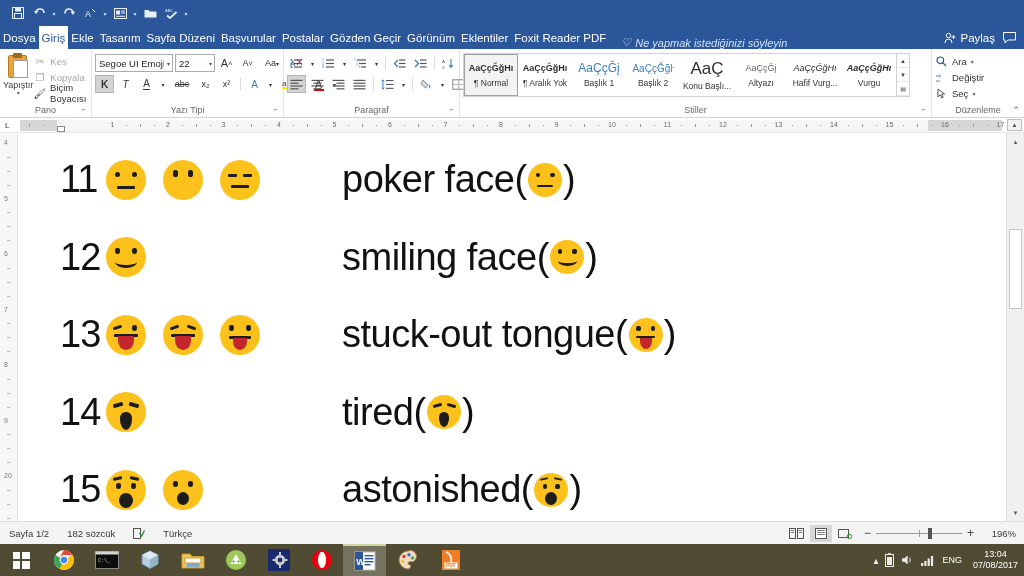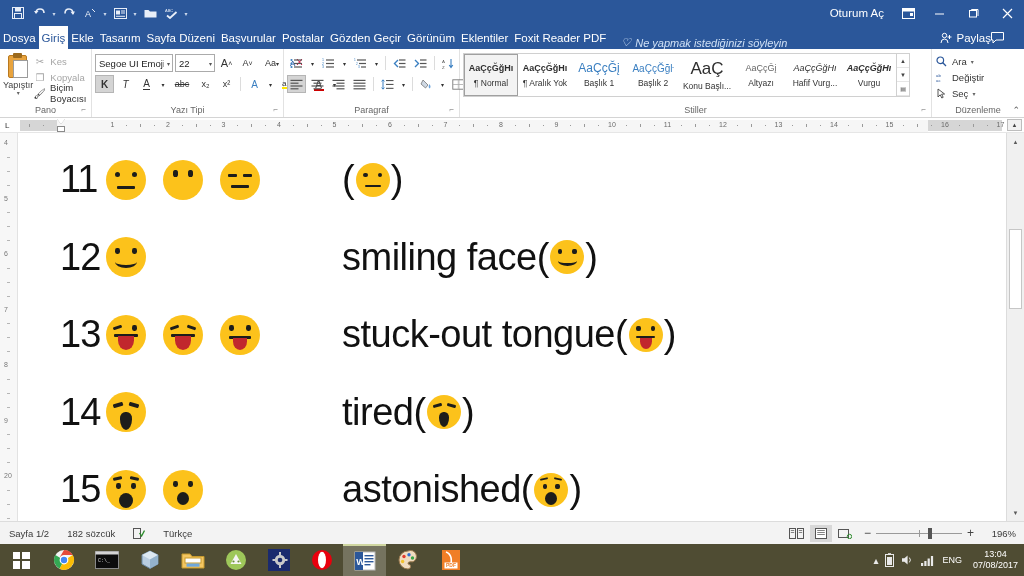--- a/index.html
+++ b/index.html
@@ -38,21 +38,21 @@
     position: absolute; left: 0; top: 26px; width: 1024px; height: 23px;
     background: #2b579a; display: flex; align-items: flex-end;
   }
   .tab {
     font-size: 11.5px; color: #ffffff; padding: 0 3px; height: 23px;
     display: flex; align-items: center; white-space: nowrap;
   }
   .tab.active { background: #ffffff; color: #2b579a; }
   .tellme { display: flex; align-items: center; gap: 4px; font-size: 11px; color: #cfe0f5; padding-left: 12px; font-style: italic; }
   .bulb { font-size: 11px; color: #cfe0f5; }
-  .tabs-right { margin-left: auto; display: flex; padding-right: 20px; height: 23px; }
+  .tabs-right { margin-left: auto; display: flex; gap: 8px; padding-right: 8px; height: 23px; }
   .share { font-size: 11.5px; color: #fff; display: flex; align-items: center; gap: 4px; }
 
   
   .ribbon {
     position: absolute; left: 0; top: 49px; width: 1024px; height: 69px;
     background: #ffffff; border-bottom: 1px solid #d4d4d4;
     display: flex; align-items: stretch;
   }
   .group { position: relative; display: flex; flex-direction: column; padding: 2px 3px 0 3px; border-right: 1px solid #e2e2e2; }
   .group-body { flex: 1; display: flex; align-items: flex-start; }
@@ -245,46 +245,20 @@
       <div class="qat-btn">
         <svg width="13" height="12" viewBox="0 0 13 12">
             <text x="0" y="4.5" font-size="4" fill="#e8eef8" font-family="Liberation Sans">ABC</text>
             <path d="M2 8.5 L5 11 L11.5 5" stroke="#e8eef8" stroke-width="1.8" fill="none"></path>
           </svg>
       </div>
       <div class="qat-caret">▾</div>
     </div>
 
 
-    <div class="tb-right">
-      <div class="signin">Oturum Aç</div>
-      <div class="ribbon-display">
-        <svg width="13" height="11" viewBox="0 0 13 11">
-            <rect x="0.5" y="0.5" width="12" height="10" fill="none" stroke="#fff"></rect>
-            <rect x="0.5" y="0.5" width="12" height="3" fill="#fff"></rect>
-            <rect x="8" y="5" width="3" height="3" fill="#fff"></rect>
-          </svg>
-      </div>
-      <div class="wbtn">
-        <svg width="11" height="11" viewBox="0 0 11 11">
-            <rect x="1" y="5.5" width="9" height="1" fill="#fff"></rect>
-          </svg>
-      </div>
-      <div class="wbtn">
-        <svg width="11" height="11" viewBox="0 0 11 11">
-            <rect x="1.5" y="2.5" width="7" height="6.5" fill="none" stroke="#fff"></rect>
-            <path d="M3.5 2.5 V1.5 H10 V8" stroke="#fff" fill="none"></path>
-          </svg>
-      </div>
-      <div class="wbtn close">
-        <svg width="11" height="11" viewBox="0 0 11 11">
-            <path d="M1 1 L10 10 M10 1 L1 10" stroke="#fff" stroke-width="1.2"></path>
-          </svg>
-      </div>
-    </div>
   </div>
 
   <div class="tabstrip">
     <div class="tab">Dosya</div>
     <div class="tab active">Giriş</div>
     <div class="tab">Ekle</div>
     <div class="tab">Tasarım</div>
     <div class="tab">Sayfa Düzeni</div>
     <div class="tab">Başvurular</div>
     <div class="tab">Postalar</div>
@@ -789,20 +763,21 @@
               <i class="eye" style="left:10px;top:10px;width:5px;height:7px;border-radius:40%"></i>
               <i class="eye" style="right:10px;top:10px;width:5px;height:7px;border-radius:40%"></i>
             </span>
             <span class="face big">
               <i class="brow" style="left:8px;top:14px;width:9px;height:3px"></i>
               <i class="brow" style="right:8px;top:14px;width:9px;height:3px"></i>
               <i class="mouth" style="left:11px;top:25px;width:18px;height:3px;border-radius:1px"></i>
             </span>
           </span>
           <span class="label">
+            <span class="txt">poker face</span>
             <span class="paren">(</span>
             <span class="face inl">
               <i class="eye" style="left:7.5px;top:10px;width:4.5px;height:4.5px"></i>
               <i class="eye" style="right:7.5px;top:10px;width:4.5px;height:4.5px"></i>
               <i class="mouth" style="left:9px;top:22px;width:16px;height:2.6px;border-radius:1px"></i>
             </span>
             <span class="paren">)</span>
           </span>
         </div>
 

